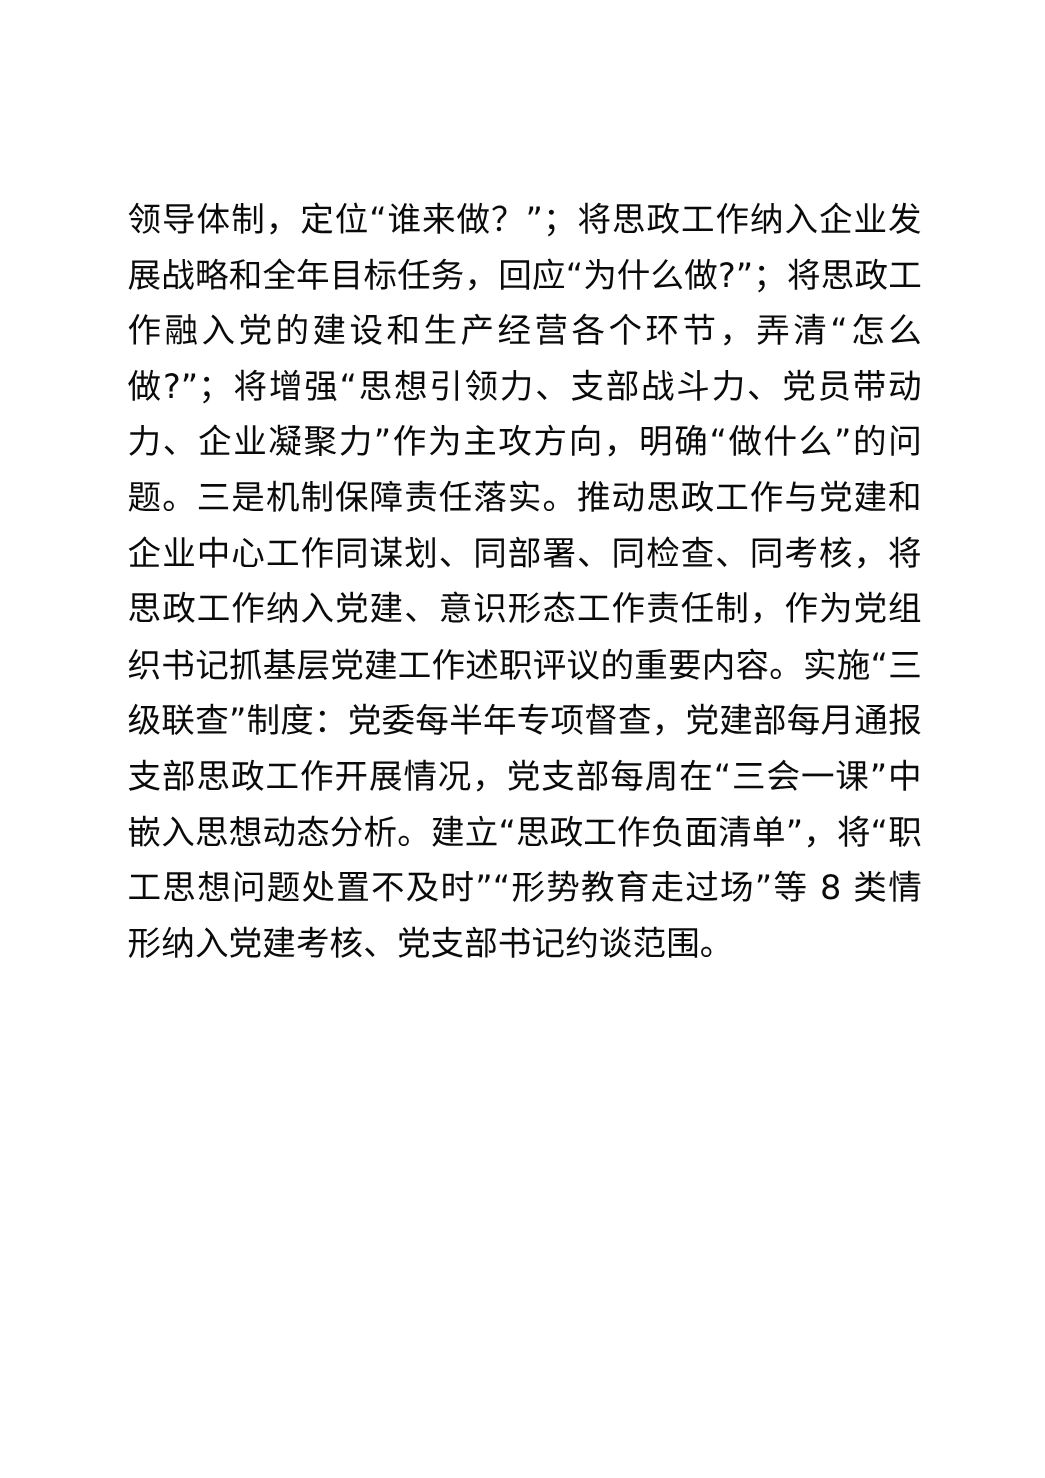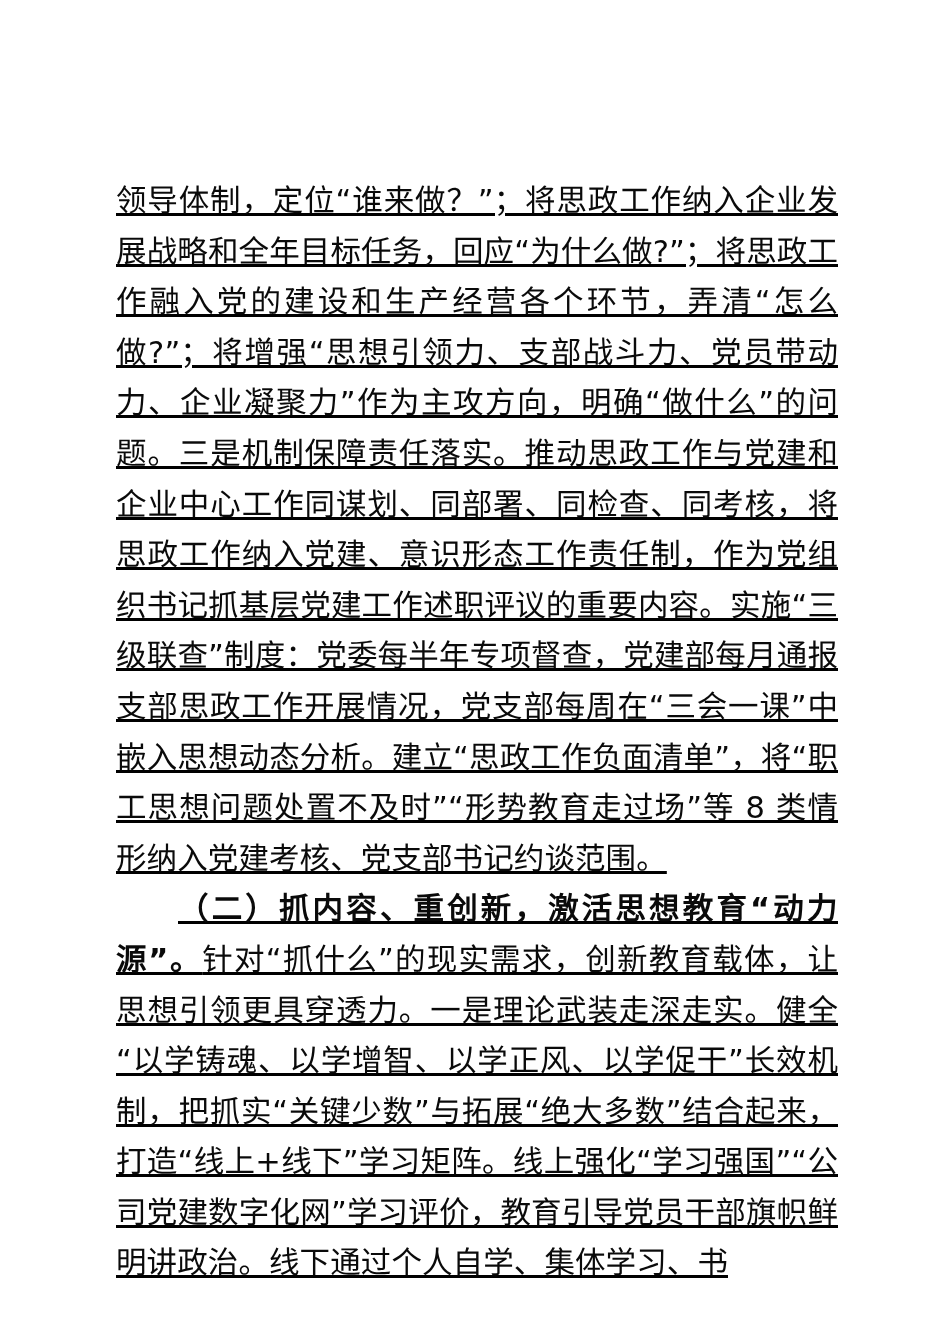--- a/index.html
+++ b/index.html
@@ -18,21 +18,20 @@
     height: 1344px;
     background: #ffffff;
     overflow: hidden;
     box-sizing: border-box;
   }
   .doc-body {
     position: absolute;
     left: 116px;
     top: 176px;
     width: 722px;
-    text-decoration: underline;
   }
   .para {
     margin: 0;
     font-size: 30.5px;
     line-height: 50.6px;
     text-align: justify;
     text-align-last: left;
     text-justify: inter-character;
     letter-spacing: 0.1px;
     color: #0a0a0a;
@@ -55,16 +54,15 @@
   }
 </style>
 </head>
 <body>
 
 <div class="page">
   <div class="doc-body">
 
     <p class="para"><span>领导体制，定位“谁来做？”；将思政工作纳入企业发展战略和全年目标任务，回应“为什么做?”；将思政工作融入党的建设和生产经营各个环节，弄清“怎么做?”；将增强“思想引领力、支部战斗力、党员带动力、企业凝聚力”作为主攻方向，明确“做什么”的问题。三是机制保障责任落实。推动思政工作与党建和企业中心工作同谋划、同部署、同检查、同考核，将思政工作纳入党建、意识形态工作责任制，作为党组织书记抓基层党建工作述职评议的重要内容。实施“三级联查”制度：党委每半年专项督查，党建部每月通报支部思政工作开展情况，党支部每周在“三会一课”中嵌入思想动态分析。建立“思政工作负面清单”，将“职工思想问题处置不及时”“形势教育走过场”等 8 类情形纳入党建考核、党支部书记约谈范围。</span></p>
 
-    <p class="para indent"><span class="strong-lead">（二）抓内容、重创新，激活思想教育“动力源”。</span><span>针对“抓什么”的现实需求，创新教育载体，让思想引领更具穿透力。一是理论武装走深走实。健全“以学铸魂、以学增智、以学正风、以学促干”长效机制，把抓实“关键少数”与拓展“绝大多数”结合起来，打造“线上+线下”学习矩阵。线上强化“学习强国”“公司党建数字化网”学习评价，教育引导党员干部旗帜鲜明讲政治。线下通过个人自学、集体学习、书</span></p>
 
   </div>
 </div>
 
 </body></html>

